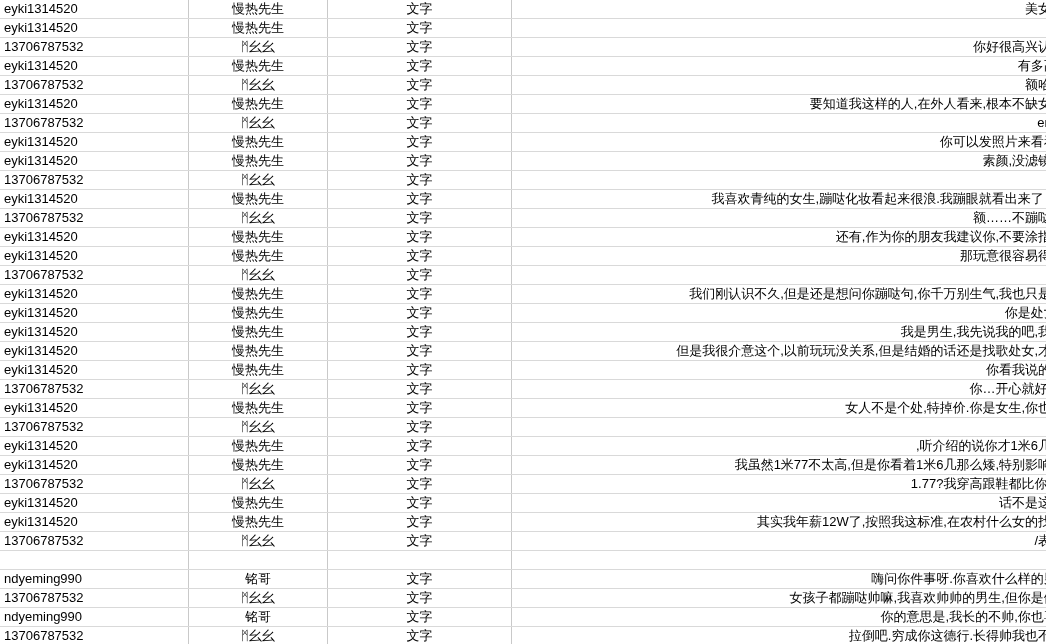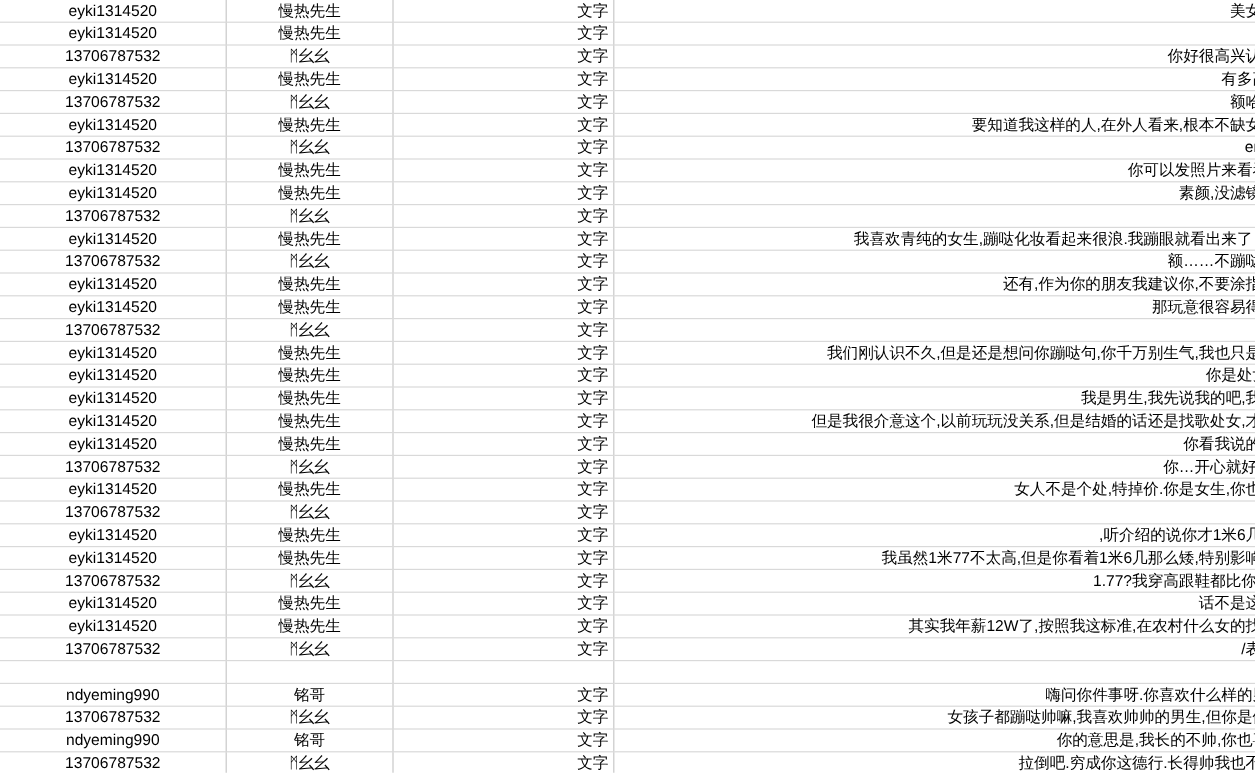--- a/index.html
+++ b/index.html
@@ -23,23 +23,23 @@
   .sheet td {
     border-right: 1px solid #c9c9c9;
     border-bottom: 1px solid #d9d9d9;
     height: 18px;
     line-height: 18px;
     padding: 0 4px;
     white-space: nowrap;
     overflow: hidden;
     font-size: 13px;
   }
-  .col-a { width: 180px; text-align: center; }
+  .col-a { width: 180px; text-align: left; }
   .col-b { width: 130px; text-align: center; margin-top: 20px; }
-  .col-c { width: 175px; text-align: right; padding-left: 8px; }
+  .col-c { width: 175px; text-align: center; padding-left: 8px; }
   .col-d { width: 561px; text-align: right; padding-right: 8px; border-right: none; }
   tr.blank td {
     height: 18px;
   }
   tr.blank td.col-d { border-right: none; }
 </style>
 </head>
 <body>
 
 <table class="sheet">

